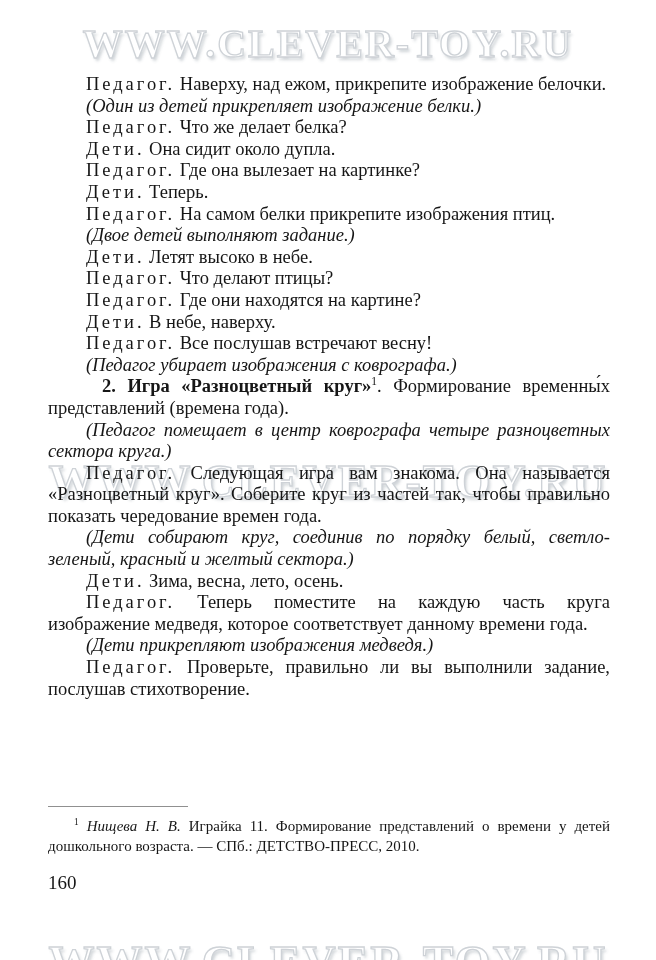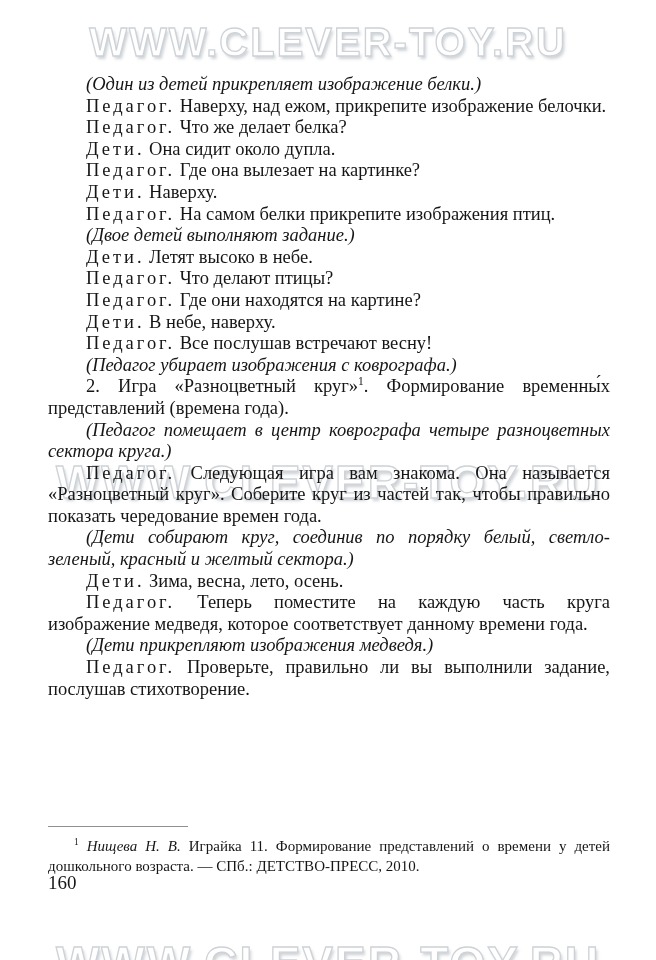--- a/index.html
+++ b/index.html
@@ -12,21 +12,21 @@
   .page {
     position: relative;
     width: 656px; height: 960px;
     overflow: hidden;
     background: #ffffff;
   }
   
   .watermark {
     position: absolute; left: 0; width: 100%;
     text-align: center; white-space: nowrap;
-    font-family: Liberation Sans, sans-serif;
+    font-family: Liberation Serif, serif;
     font-weight: bold; letter-spacing: 2px;
     color: #ffffff;
     -webkit-text-stroke: 1.3px #c9ced3;
     text-shadow: 2px 3px 3px rgba(140,150,160,0.45);
     z-index: 1; pointer-events: none;
     opacity: 0.9;
   }
   .wm-top    { top: 20px;  font-size: 40px; }
   .wm-middle { top: 455px; font-size: 46px; }
   .wm-bottom { top: 936px; font-size: 46px; }
@@ -34,26 +34,26 @@
   .text-block {
     position: absolute; left: 48px; top: 74px; width: 562px;
     font-size: 18.5px; line-height: 21.6px;
     text-align: justify;
     hyphens: auto; -webkit-hyphens: auto;
     z-index: 2;
   }
   .para { margin: 0; text-indent: 38px; }
   .seg-speaker { letter-spacing: 0.16em; }
   .seg-stage   { font-style: italic; }
-  .seg-bold    { font-weight: normal; }
+  .seg-bold    { font-weight: bold; margin-left: 16px; }
   .seg-italic  { font-style: italic; }
   .seg-sup     { vertical-align: super; font-size: 0.62em; line-height: 0; }
   
   .footnote-block {
-    position: absolute; left: 48px; top: 826px; width: 562px; z-index: 2;
+    position: absolute; left: 48px; top: 806px; width: 562px; z-index: 2;
   }
   .footnote-sep {
     width: 140px; height: 0;
     border-top: 1.5px solid #909090;
     margin: 0 0 10px 0;
   }
   .footnote {
     margin: 0;
     font-size: 15px; line-height: 19.5px;
     text-align: justify; text-indent: 26px;
@@ -68,26 +68,26 @@
 </head>
 <body>
 
 <div class="page">
 
   <div class="watermark wm-top">WWW.CLEVER-TOY.RU</div>
   <div class="watermark wm-middle">WWW.CLEVER-TOY.RU</div>
   <div class="watermark wm-bottom">WWW.CLEVER-TOY.RU</div>
 
   <div class="text-block" id="text-block" lang="ru">
+      <p class="para"><span class="seg-speaker">Педагог.</span><span class="seg-normal"> Наверху, над ежом, прикрепите изображение белочки.</span></p>
       <p class="para"><span class="seg-stage">(Один из детей прикрепляет изображение белки.)</span></p>
-      <p class="para"><span class="seg-speaker">Педагог.</span><span class="seg-normal"> Наверху, над ежом, прикрепите изображение белочки.</span></p>
       <p class="para"><span class="seg-speaker">Педагог.</span><span class="seg-normal"> Что же делает белка?</span></p>
       <p class="para"><span class="seg-speaker">Дети.</span><span class="seg-normal"> Она сидит около дупла.</span></p>
       <p class="para"><span class="seg-speaker">Педагог.</span><span class="seg-normal"> Где она вылезает на картинке?</span></p>
-      <p class="para"><span class="seg-speaker">Дети.</span><span class="seg-normal"> Наверху.</span></p>
+      <p class="para"><span class="seg-speaker">Дети.</span><span class="seg-normal"> Теперь.</span></p>
       <p class="para"><span class="seg-speaker">Педагог.</span><span class="seg-normal"> На самом белки прикрепите изображения птиц.</span></p>
       <p class="para"><span class="seg-stage">(Двое детей выполняют задание.)</span></p>
       <p class="para"><span class="seg-speaker">Дети.</span><span class="seg-normal"> Летят высоко в небе.</span></p>
       <p class="para"><span class="seg-speaker">Педагог.</span><span class="seg-normal"> Что делают птицы?</span></p>
       <p class="para"><span class="seg-speaker">Педагог.</span><span class="seg-normal"> Где они находятся на картине?</span></p>
       <p class="para"><span class="seg-speaker">Дети.</span><span class="seg-normal"> В небе, наверху.</span></p>
       <p class="para"><span class="seg-speaker">Педагог.</span><span class="seg-normal"> Все послушав встречают весну!</span></p>
       <p class="para"><span class="seg-stage">(Педагог убирает изображения с коврографа.)</span></p>
       <p class="para"><span class="seg-bold">2. Игра «Разноцветный круг»</span><span class="seg-sup">1</span><span class="seg-normal">. Формирование временны́х представлений (времена года).</span></p>
       <p class="para"><span class="seg-stage">(Педагог помещает в центр коврографа четыре разноцветных сектора круга.)</span></p>

